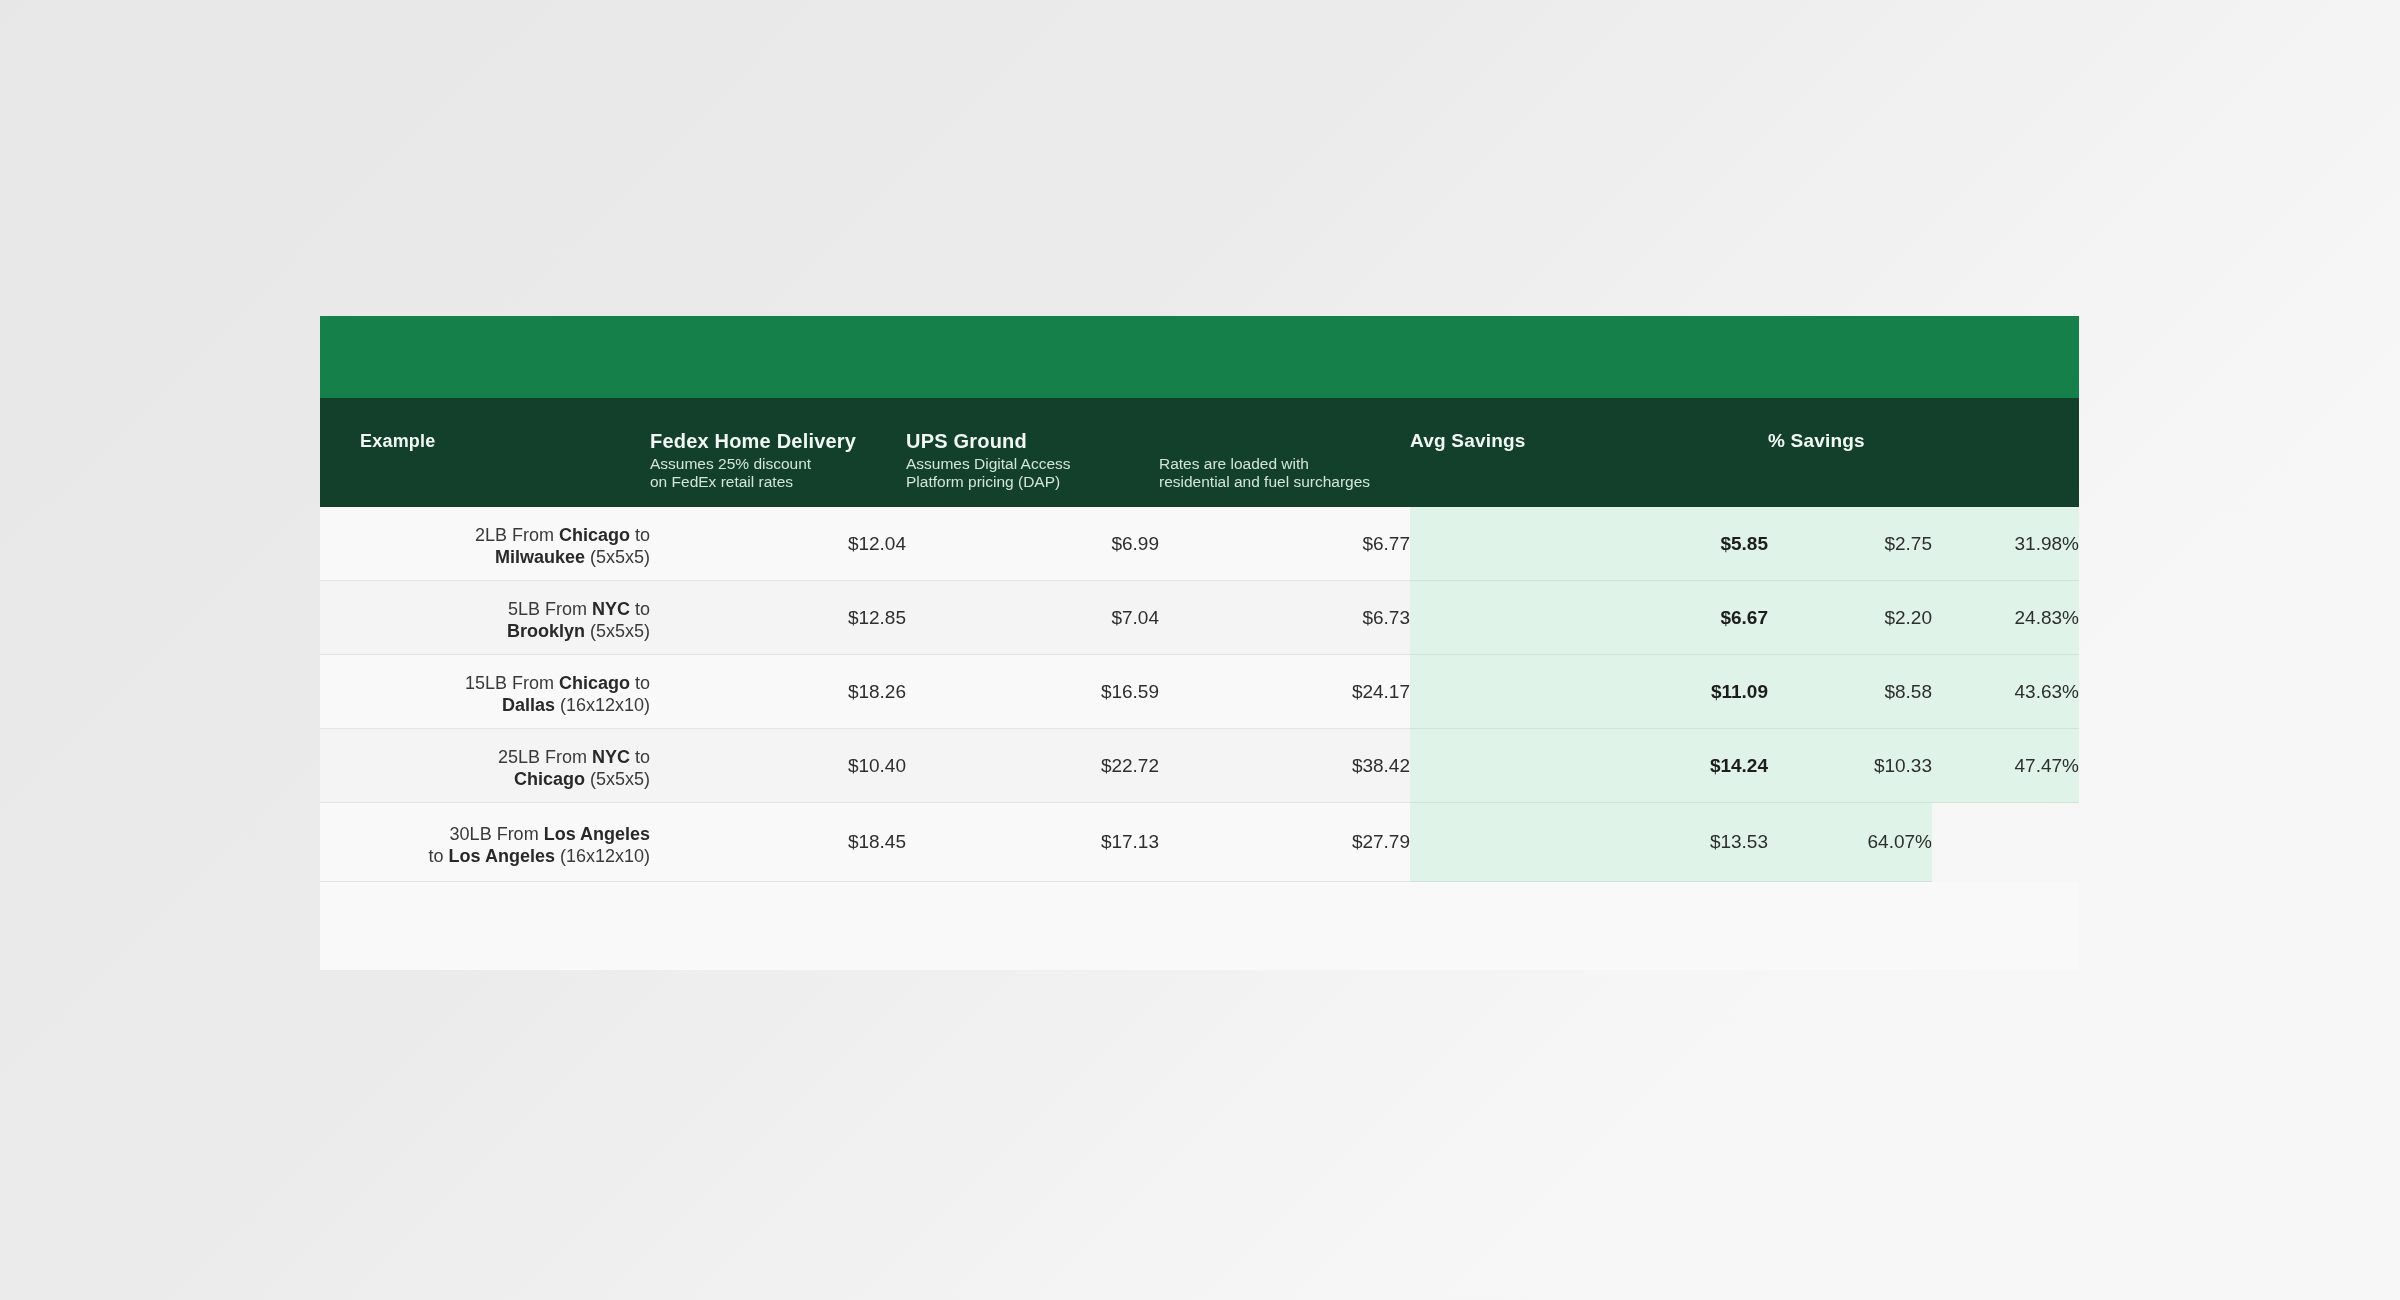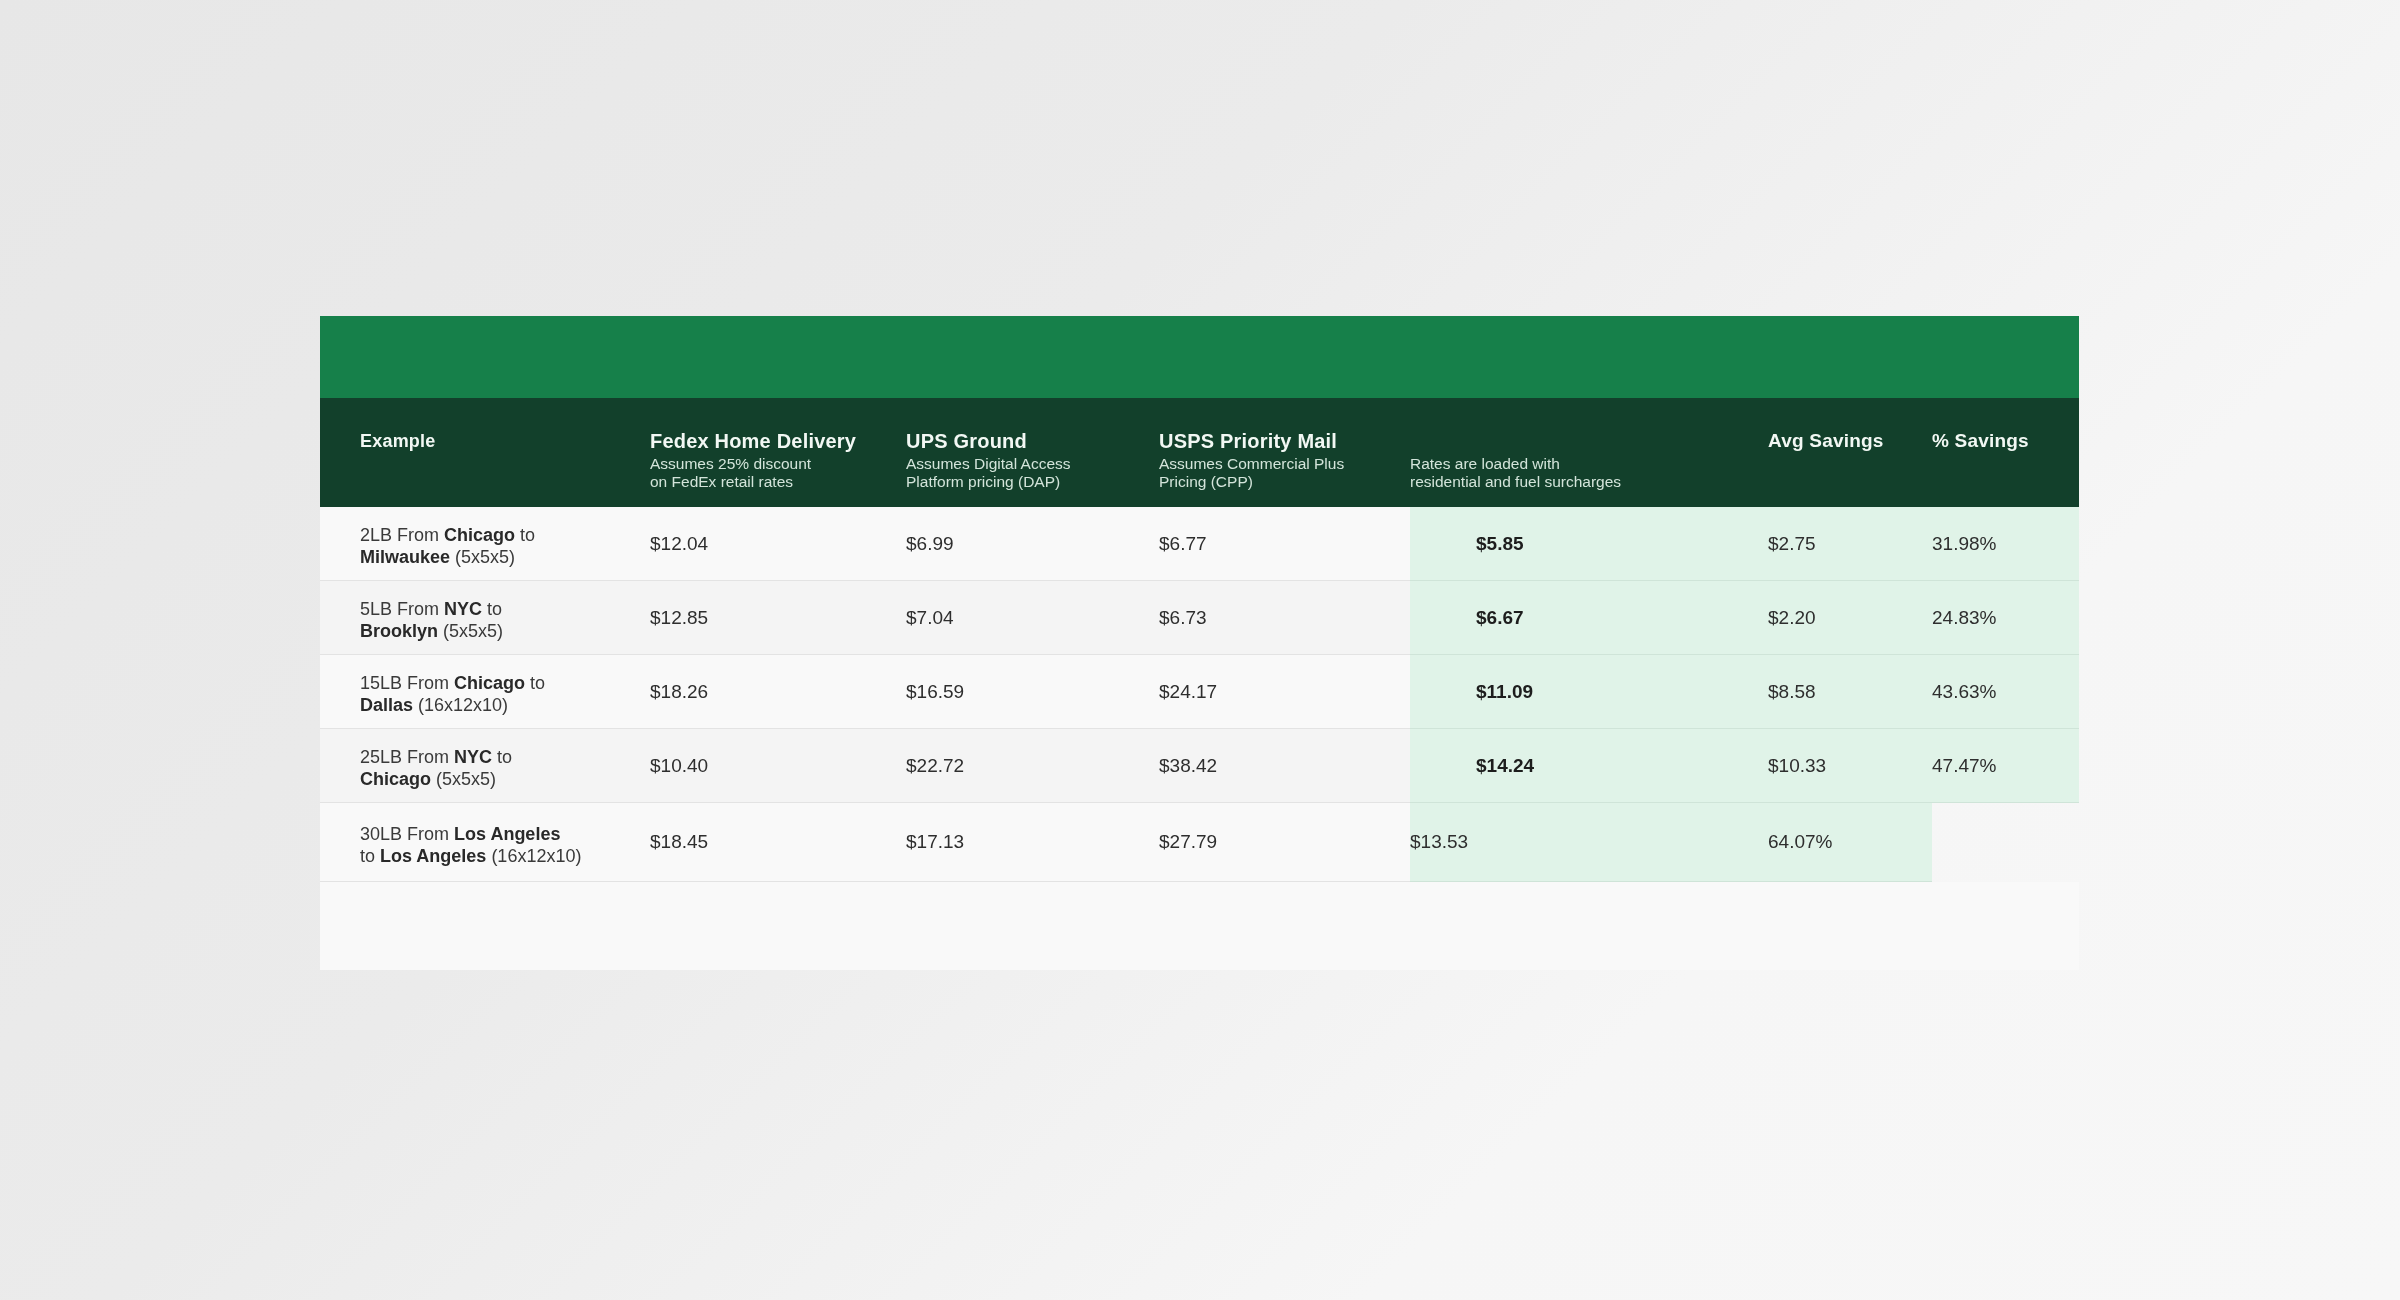--- a/index.html
+++ b/index.html
@@ -27,21 +27,21 @@
   }
   .thead{height:109px;background:var(--header);}
   .th{padding-top:32px;}
   .th-example{padding-left:40px;}
   .th-title{font-size:20px;font-weight:bold;line-height:22px;color:var(--header-text);letter-spacing:.2px;}
   .th-example .th-title{font-size:18px;}
   .th-avg .th-title,.th-pct .th-title{font-size:19px;}
   .th-sub{margin-top:3px;font-size:15.5px;line-height:17.5px;color:var(--header-subtext);white-space:pre-line;}
   .th-rates{padding-top:57px;}
   .th-rates .th-sub{margin-top:0;}
-  .tbody{display:block;}
+  .tbody{display:block;text-align:right;}
   .row{height:74px;}
   .row:last-child{height:79px;}
   .td{
     height:100%;display:flex;flex-direction:column;justify-content:center;
     background:var(--row-bg);border-bottom:1px solid var(--row-border);
   }
   .row:nth-child(even) .td:not(.hl){background:var(--row-alt-bg);}
   .td.hl{background:var(--highlight);border-bottom-color:var(--highlight-border);}
   .td-example{padding-left:40px;padding-top:5px;}
   .ex{font-size:18px;line-height:22px;color:#3A3A3A;}
@@ -66,25 +66,20 @@
       <div class="th">
         <div class="th-title">Fedex Home Delivery</div>
         <div class="th-sub">Assumes 25% discount
 on FedEx retail rates</div>
       </div>
       <div class="th">
         <div class="th-title">UPS Ground</div>
         <div class="th-sub">Assumes Digital Access
 Platform pricing (DAP)</div>
       </div>
-      <div class="th">
-        <div class="th-title">USPS Priority Mail</div>
-        <div class="th-sub">Assumes Commercial Plus
-Pricing (CPP)</div>
-      </div>
       <div class="th th-rates">
         <div class="th-sub">Rates are loaded with
 residential and fuel surcharges</div>
       </div>
       <div class="th th-avg">
         <div class="th-title">Avg Savings</div>
       </div>
       <div class="th th-pct">
         <div class="th-title">% Savings</div>
       </div>

